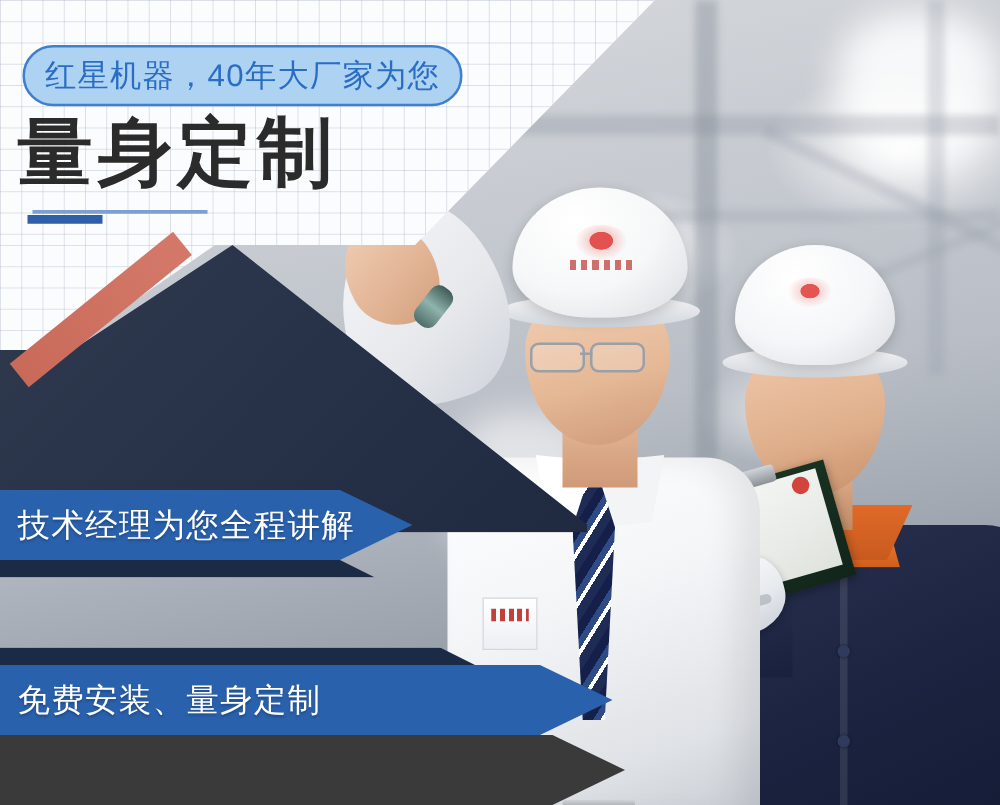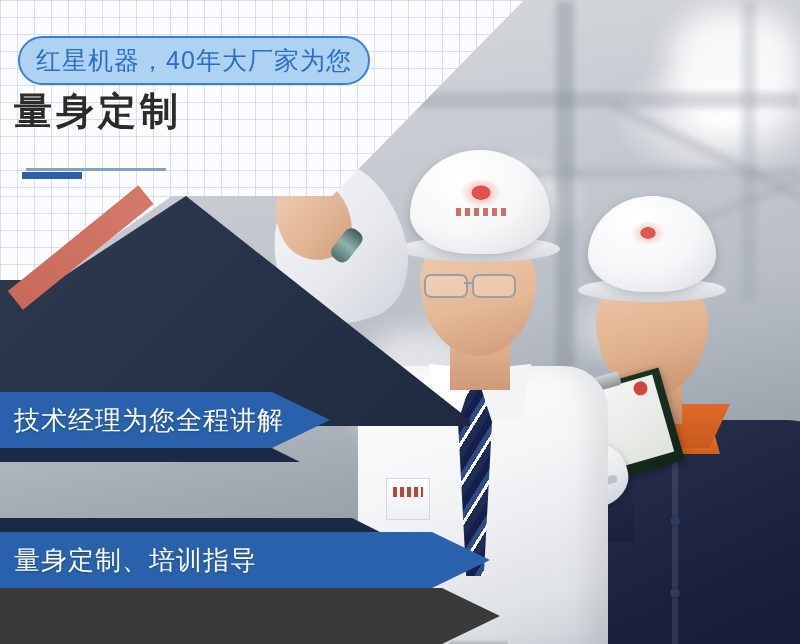--- a/index.html
+++ b/index.html
@@ -155,21 +155,21 @@
     background:#aed2f2;border:2px solid #3f7fd0;border-radius:26px;
     display:flex;align-items:center;justify-content:center;
   }
   .badge-text{
     font-size:25px;letter-spacing:1px;color:#2a6ec4;white-space:nowrap;
   }
 
   
   .headline{
     position:absolute;left:14px;top:92px;
-    font-size:38px;font-weight:bold;letter-spacing:4px;color:#2b2b2b;
+    font-size:60px;font-weight:bold;letter-spacing:4px;color:#2b2b2b;
     line-height:1;text-shadow:0 1px 0 rgba(255,255,255,.5);
   }
   .rule-thin{position:absolute;left:26px;top:168px;width:140px;height:3px;background:#7d9fd2;}
   .rule-thick{position:absolute;left:22px;top:172px;width:60px;height:7px;background:#2f5fa8;}
 
   
   .feat{
     position:absolute;left:0;height:56px;
     background:#2a61ad;
     display:flex;align-items:center;
@@ -269,18 +269,18 @@
   <div class="rule-thick"></div>
 
   <div class="feat f1">
     <span class="label">技术经理为您全程讲解</span>
   </div>
   <div class="sep s1"></div>
 
   <div class="sep s2"></div>
 
   <div class="feat f3">
-    <span class="label">量身定制、培训指导</span>
+    <span class="label">免费安装、量身定制</span>
   </div>
 
   <div class="footbar"></div>
 
 </div>
 
 </body></html>

